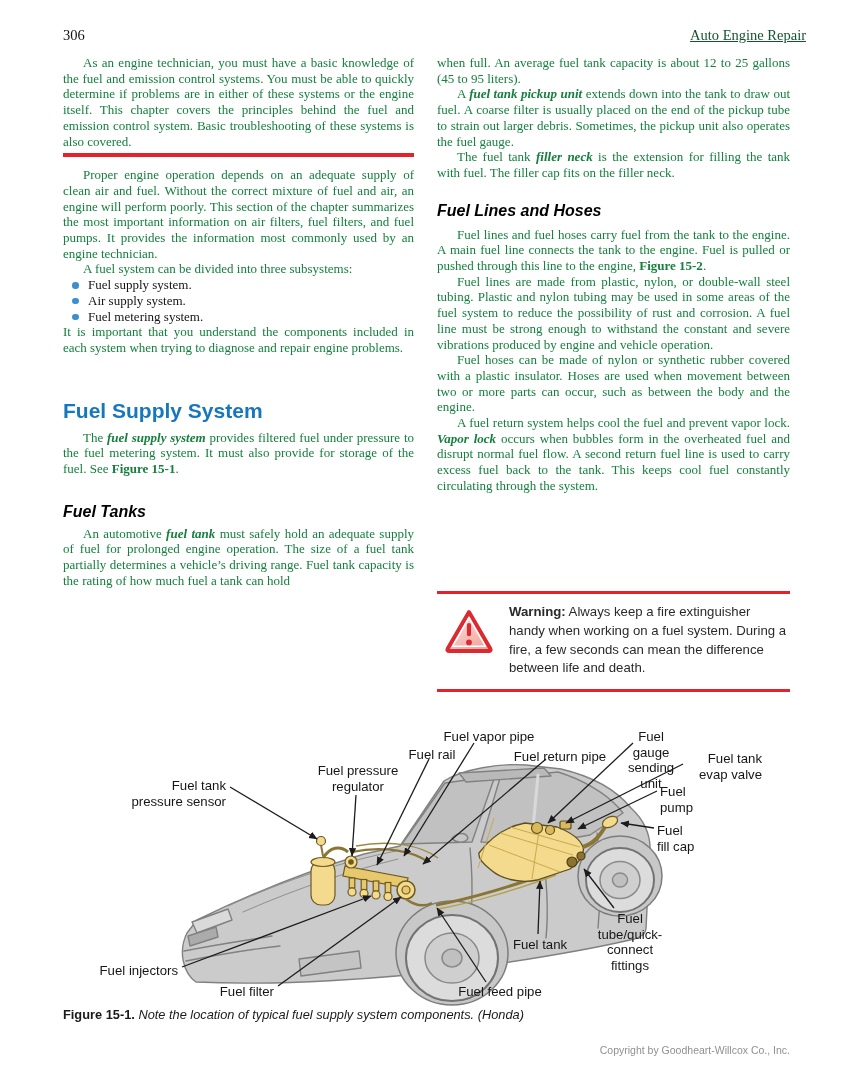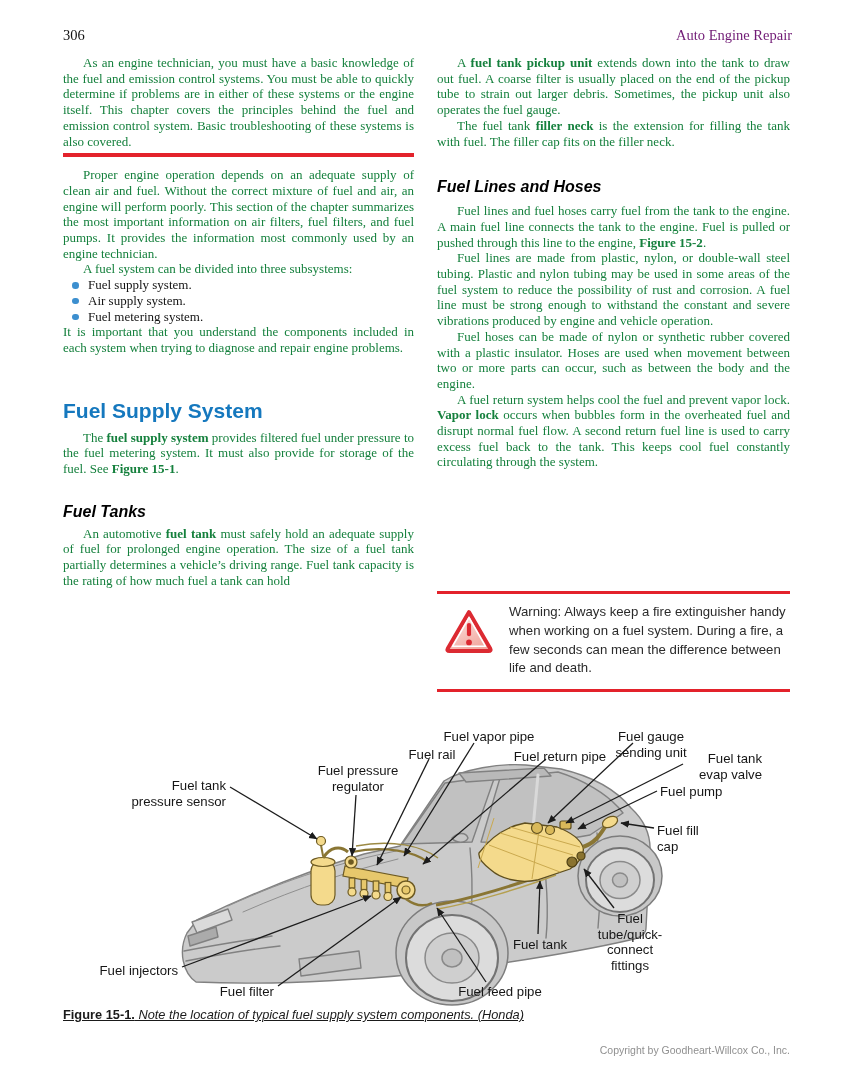--- a/index.html
+++ b/index.html
@@ -2,67 +2,67 @@
 <html><head>
 <meta charset="utf-8">
 <style>
   html,body { margin:0; padding:0; }
   body { width:849px; height:1087px; background:#ffffff; overflow:hidden;
          font-family:"Liberation Serif", serif; }
   .page { position:relative; width:849px; height:1087px; background:#fff; }
 
   
   .pgnum { position:absolute; left:63px; top:27px; font:14.5px "Liberation Serif", serif; color:#111; }
-  .runhead { position:absolute; right:57px; top:27px; font:14.5px "Liberation Serif", serif; color:#701a75; }
+  .runhead { position:absolute; right:43px; top:27px; font:14.5px "Liberation Serif", serif; color:#14532d;text-decoration:underline; }
 
   
   .col { position:absolute; top:55px; }
   .col-left  { left:63px;  width:351px; }
   .col-right { left:437px; width:353px; }
 
   .p { margin:0; font:13px/15.7px "Liberation Serif", serif; color:#15803d;
        text-align:justify; }
   .ind { text-indent:20px; }
-  .bi { font-weight:bold; }
+  .bi { font-weight:bold; font-style:italic; }
   .bref { font-weight:bold; }
 
   h1.red { margin:42px 0 0; font:bold 27px/28px "Liberation Sans", sans-serif;
            color:#e3222b; letter-spacing:-0.4px; }
   .rule { height:4.5px; background:#e3222b; margin:3.5px 0 10px; }
   h2.blue { margin:44px 0 8px; font:bold 21px/22px "Liberation Sans", sans-serif;
             color:#1578be; }
   h3.sub { margin:25px 0 5px; font:bold italic 16px/19px "Liberation Sans", sans-serif;
            color:#000; }
-  .col-right h3.sub { margin-top:28px; margin-bottom:7px; }
+  .col-right h3.sub { margin-top:20px; margin-bottom:7px; }
 
   ul.bullets { list-style:none; margin:0; padding:0; }
   ul.bullets li { position:relative; padding-left:25px; font:13px/15.7px "Liberation Serif", serif;
                   color:#131313; }
   .dot { position:absolute; left:9px; top:5px; width:6.5px; height:6.5px;
          border-radius:50%; background:#3c8fcf; }
 
   
   .warning { position:absolute; left:437px; top:591px; width:353px; box-sizing:border-box;
              border-top:3.5px solid #e3222b; border-bottom:3.5px solid #e3222b;
              padding:9px 2px 11px 6px; display:flex; align-items:flex-start; }
   .warn-icon { flex:0 0 52px; margin-top:3px; }
   .warn-text { margin-left:14px; width:279px; font:13.2px/18.8px "Liberation Sans", sans-serif;
                color:#2a2a2a; }
-  .warn-text .wb { font-weight:normal; }
-
-  
-  .figure { position:absolute; left:0; top:705px; width:698px; height:310px;padding-left:25px; }
+  .warn-text .wb { font-weight:bold; }
+
+  
+  .figure { position:absolute; left:0; top:705px; width:698px; height:310px; }
   .fig-svg { position:absolute; left:0; top:0; }
   .flabel { position:absolute; font:13.2px/15.5px "Liberation Sans", sans-serif;
             color:#161616; white-space:pre-line; }
   .lc { transform:translateX(-50%); text-align:center; }
   .lr { text-align:right; }
 
   .caption { position:absolute; left:63px; top:1007px; width:720px;
-             font:12.8px/16px "Liberation Sans", sans-serif; color:#1a1a1a;text-decoration:underline; }
+             font:12.8px/16px "Liberation Sans", sans-serif; color:#1a1a1a; }
   .caption .fb { font-weight:bold; }
   .caption .it { font-style:italic; }
 
   .copyright { position:absolute; right:59px; top:1044px;
                font:10.5px "Liberation Sans", sans-serif; color:#909090; }
 </style>
 </head>
 <body>
 
 <div class="page">
@@ -87,20 +87,21 @@
     <p class="p">It is important that you understand the components included in each system when trying to diagnose and repair engine problems.</p>
 
     <h2 class="blue">Fuel Supply System</h2>
     <p class="p ind"><span>The </span><span class="bi">fuel supply system</span><span> provides filtered fuel under pressure to the fuel metering system. It must also provide for storage of the fuel. See </span><span class="bref">Figure 15-1</span><span>.</span></p>
 
     <h3 class="sub">Fuel Tanks</h3>
     <p class="p ind"><span>An automotive </span><span class="bi">fuel tank</span><span> must safely hold an adequate supply of fuel for prolonged engine operation. The size of a fuel tank partially determines a vehicle’s driving range. Fuel tank capacity is the rating of how much fuel a tank can hold</span></p>
   </div>
 
   <div class="col col-right">
+    <p class="p">when full. An average fuel tank capacity is about 12 to 25 gallons (45 to 95 liters).</p>
 
     <p class="p ind"><span>A </span><span class="bi">fuel tank pickup unit</span><span> extends down into the tank to draw out fuel. A coarse filter is usually placed on the end of the pickup tube to strain out larger debris. Sometimes, the pickup unit also operates the fuel gauge.</span></p>
 
     <p class="p ind"><span>The fuel tank </span><span class="bi">filler neck</span><span> is the extension for filling the tank with fuel. The filler cap fits on the filler neck.</span></p>
 
     <h3 class="sub">Fuel Lines and Hoses</h3>
 
     <p class="p ind"><span>Fuel lines and fuel hoses carry fuel from the tank to the engine. A main fuel line connects the tank to the engine. Fuel is pulled or pushed through this line to the engine, </span><span class="bref">Figure 15-2</span><span>.</span></p>
 
     <p class="p ind">Fuel lines are made from plastic, nylon, or double-wall steel tubing. Plastic and nylon tubing may be used in some areas of the fuel system to reduce the possibility of rust and corrosion. A fuel line must be strong enough to withstand the constant and severe vibrations produced by engine and vehicle operation.</p>

